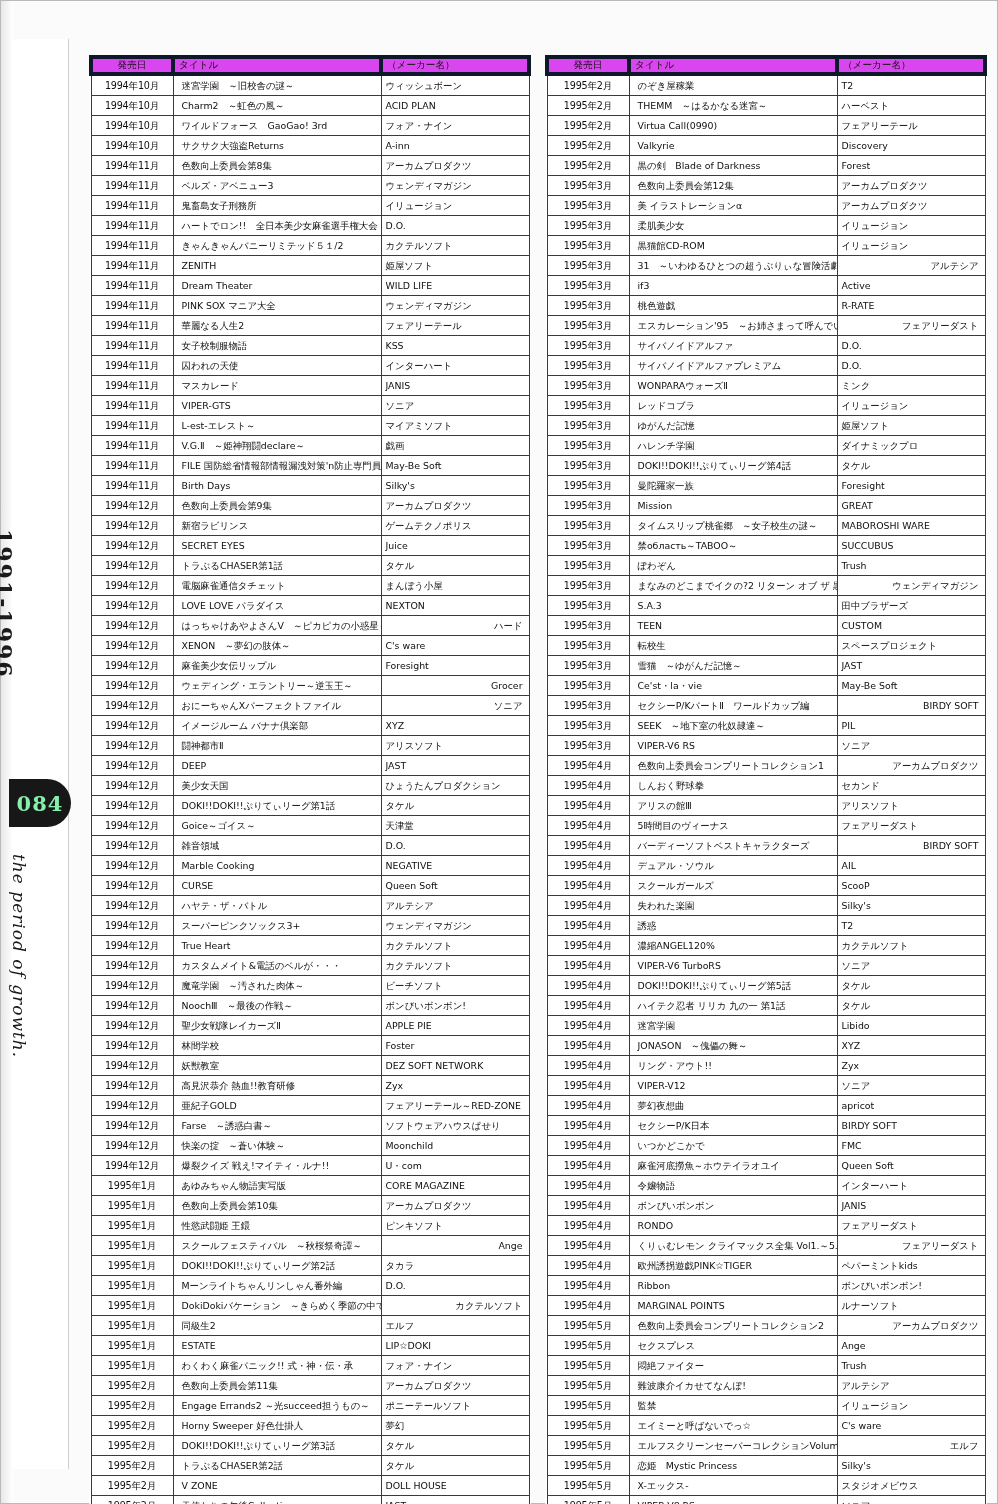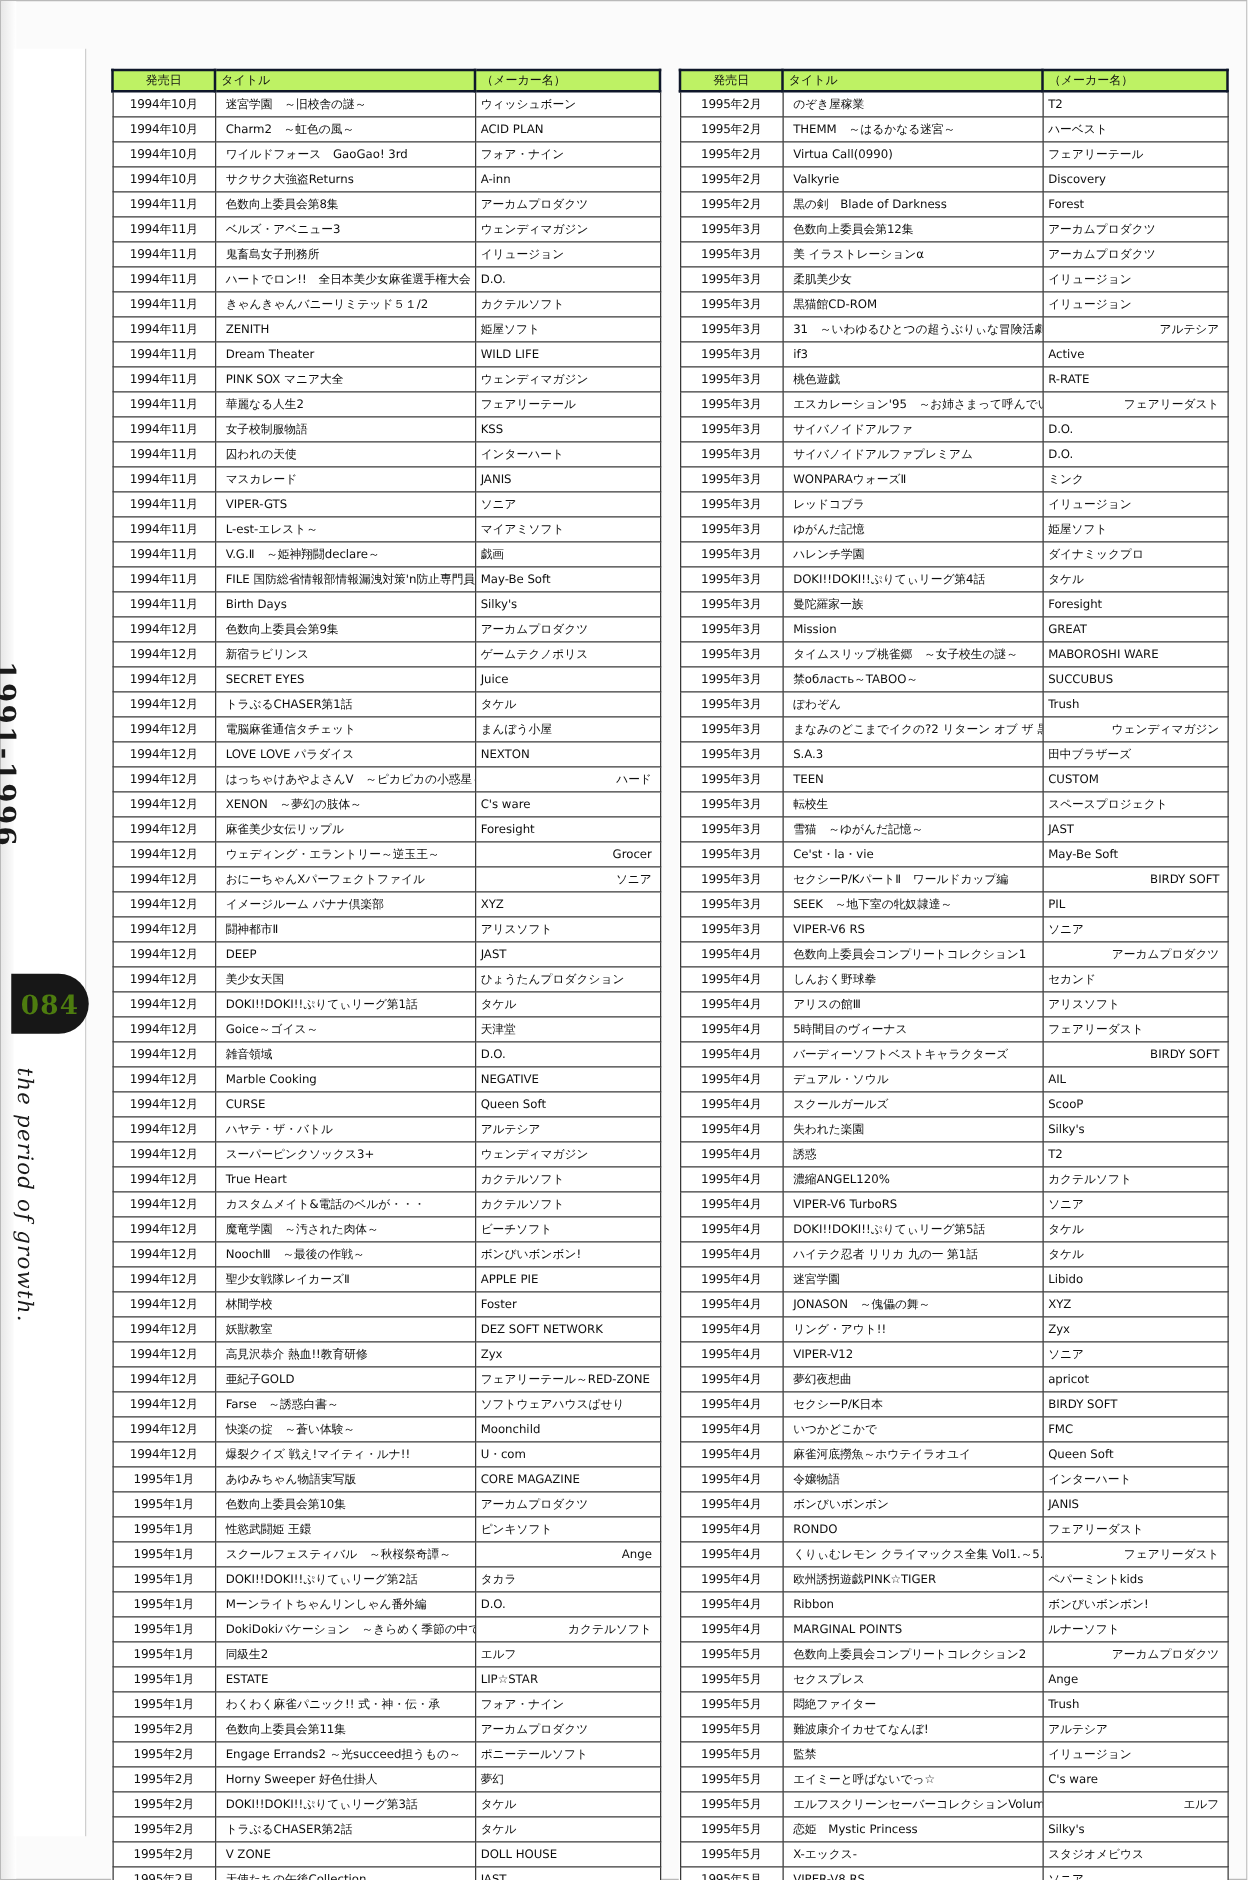--- a/index.html
+++ b/index.html
@@ -49,21 +49,21 @@
   }
   .page-number-wrap {
     position: absolute;
     left: -2px; top: 740px;
     width: 62px; height: 48px;
     background: #171717;
     border-radius: 0 24px 24px 0;
     display: flex; align-items: center; justify-content: center;
   }
   .page-number {
-    color: #4d7c0f;
+    color: #86efac;
     font-family: "DejaVu Serif", "Liberation Serif", serif;
     font-weight: bold;
     font-size: 21px;
     letter-spacing: 1px;
     text-align: center;
   }
   .period-label {
     position: absolute;
     left: 18px; top: 815px;
     width: 300px;
@@ -89,22 +89,22 @@
     table-layout: fixed;
     width: 438px;
     font-size: 9.2px;
     background: #ffffff;
   }
   table.listing col.c-date { width: 82px; }
   table.listing col.c-title { width: 208px; }
   table.listing col.c-maker { width: 148px; }
 
   table.listing th {
-    background: #bef264;
-    border: 2px solid #0f172a;
+    background: #d946ef;
+    border: 4px solid #0f172a;
     height: 17px;
     font-weight: normal;
     font-size: 9.6px;
     color: #111;
     padding: 0 4px;
     text-align: left;
   }
   table.listing th.th-date { text-align: center; }
   table.listing td {
     border: 1px solid #3a3a3a;
@@ -468,21 +468,21 @@
             <td class="maker right">カクテルソフト</td>
           </tr>
           <tr>
             <td class="date">1995年1月</td>
             <td class="title">同級生2</td>
             <td class="maker">エルフ</td>
           </tr>
           <tr>
             <td class="date">1995年1月</td>
             <td class="title">ESTATE</td>
-            <td class="maker">LIP☆STAR</td>
+            <td class="maker">LIP☆DOKI</td>
           </tr>
           <tr>
             <td class="date">1995年1月</td>
             <td class="title">わくわく麻雀パニック!! 式・神・伝・承</td>
             <td class="maker">フォア・ナイン</td>
           </tr>
           <tr>
             <td class="date">1995年2月</td>
             <td class="title">色数向上委員会第11集</td>
             <td class="maker">アーカムプロダクツ</td>

